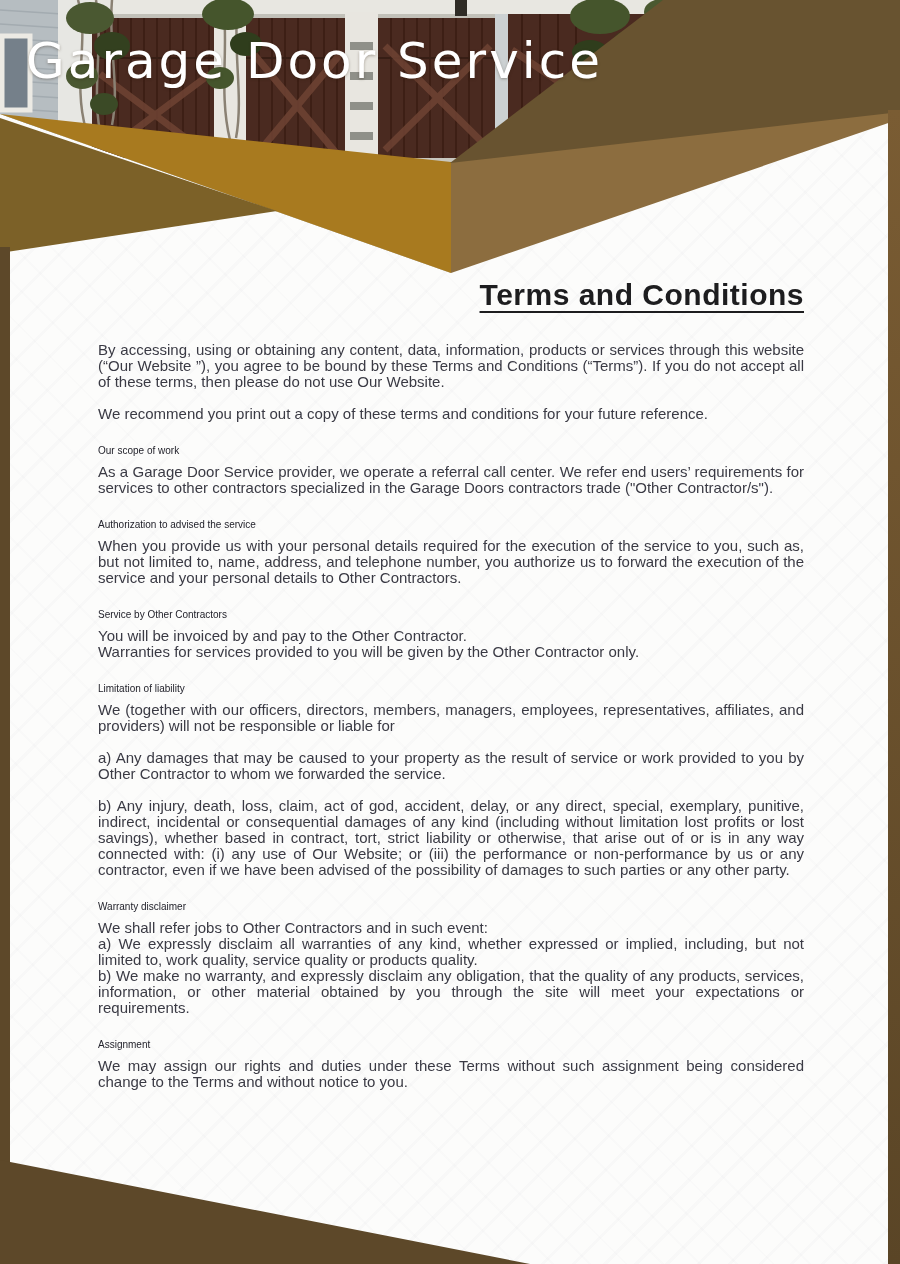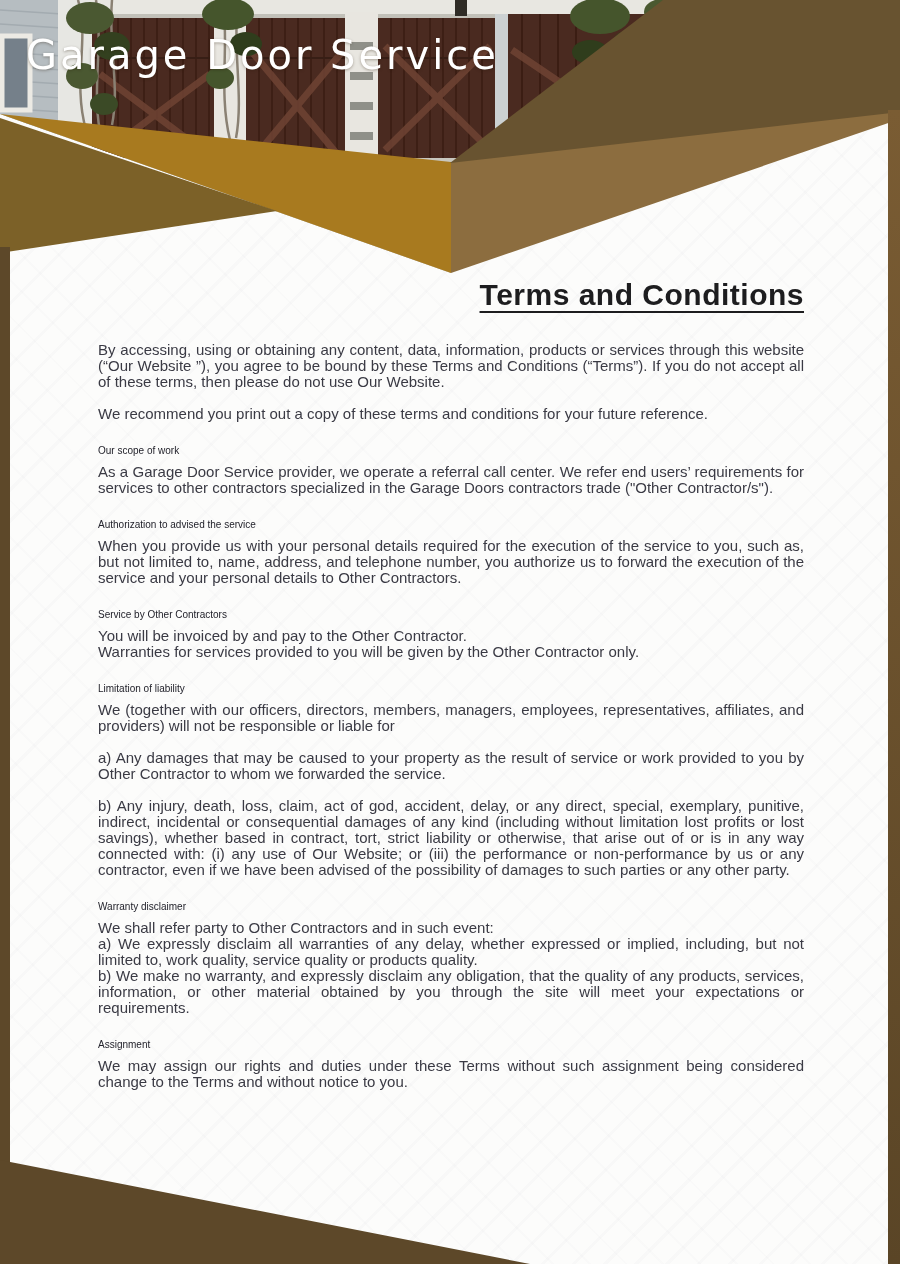--- a/index.html
+++ b/index.html
@@ -21,21 +21,21 @@
   .layer { position: absolute; left: 0; top: 0; width: 900px; height: 300px; }
   .photo-clip { clip-path: polygon(0 0, 900px 0, 900px 112px, 451px 163px, 451px 273px, 0 114px); }
   .tri-gold  { background: var(--gold, #a87a1f);  clip-path: polygon(0 114px, 451px 162px, 451px 273px); }
   .tri-olive { background: var(--olive, #7c6128); clip-path: polygon(0 118px, 277px 211px, 0 253px); }
   .tri-tan   { background: var(--tan, #8c6d3f);   clip-path: polygon(451px 162px, 900px 110px, 900px 119px, 451px 273px); }
   .tri-dark  { background: var(--dark_brown, #685330); clip-path: polygon(663px 0, 900px 0, 900px 112px, 450px 163px); }
 
   .brand {
     position: absolute; left: 26px; top: 32px; margin: 0;
     font-family: "DejaVu Sans", sans-serif;
-    font-size: 40px; font-weight: 400; letter-spacing: 3px;
+    font-size: 50px; font-weight: 400; letter-spacing: 3px;
     color: var(--brand_white, #ffffff);
     text-shadow: 0 1px 3px rgba(40,25,10,0.35);
     z-index: 6; white-space: nowrap;
   }
 
   
   .strip-left  { position: absolute; left: 0; top: 247px; width: 10px; height: 933px;
                  background: var(--edge_brown, #5d4829); z-index: 2; }
   .strip-right { position: absolute; left: 888px; top: 110px; width: 12px; height: 1154px;
                  background: linear-gradient(#7a5c33, #5a4526); z-index: 2; }
@@ -203,21 +203,21 @@
     <h3>Service by Other Contractors</h3>
     <p class="m0">You will be invoiced by and pay to the Other Contractor.</p>
     <p>Warranties for services provided to you will be given by the Other Contractor only.</p>
 
     <h3>Limitation of liability</h3>
     <p>We (together with our officers, directors, members, managers, employees, representatives, affiliates, and providers) will not be responsible or liable for</p>
     <p>a) Any damages that may be caused to your property as the result of service or work provided to you by Other Contractor to whom we forwarded the service.</p>
     <p>b) Any injury, death, loss, claim, act of god, accident, delay, or any direct, special, exemplary, punitive, indirect, incidental or consequential damages of any kind (including without limitation lost profits or lost savings), whether based in contract, tort, strict liability or otherwise, that arise out of or is in any way connected with: (i) any use of Our Website; or (iii) the performance or non-performance by us or any contractor, even if we have been advised of the possibility of damages to such parties or any other party.</p>
 
     <h3>Warranty disclaimer</h3>
-    <p class="m0">We shall refer party to Other Contractors and in such event:</p>
-    <p class="m0">a) We expressly disclaim all warranties of any delay, whether expressed or implied, including, but not limited to, work quality, service quality or products quality.</p>
+    <p class="m0">We shall refer jobs to Other Contractors and in such event:</p>
+    <p class="m0">a) We expressly disclaim all warranties of any kind, whether expressed or implied, including, but not limited to, work quality, service quality or products quality.</p>
     <p>b) We make no warranty, and expressly disclaim any obligation, that the quality of any products, services, information, or other material obtained by you through the site will meet your expectations or requirements.</p>
 
     <h3>Assignment</h3>
     <p>We may assign our rights and duties under these Terms without such assignment being considered change to the Terms and without notice to you.</p>
   </main>
 
 </div>
 
 </body></html>

